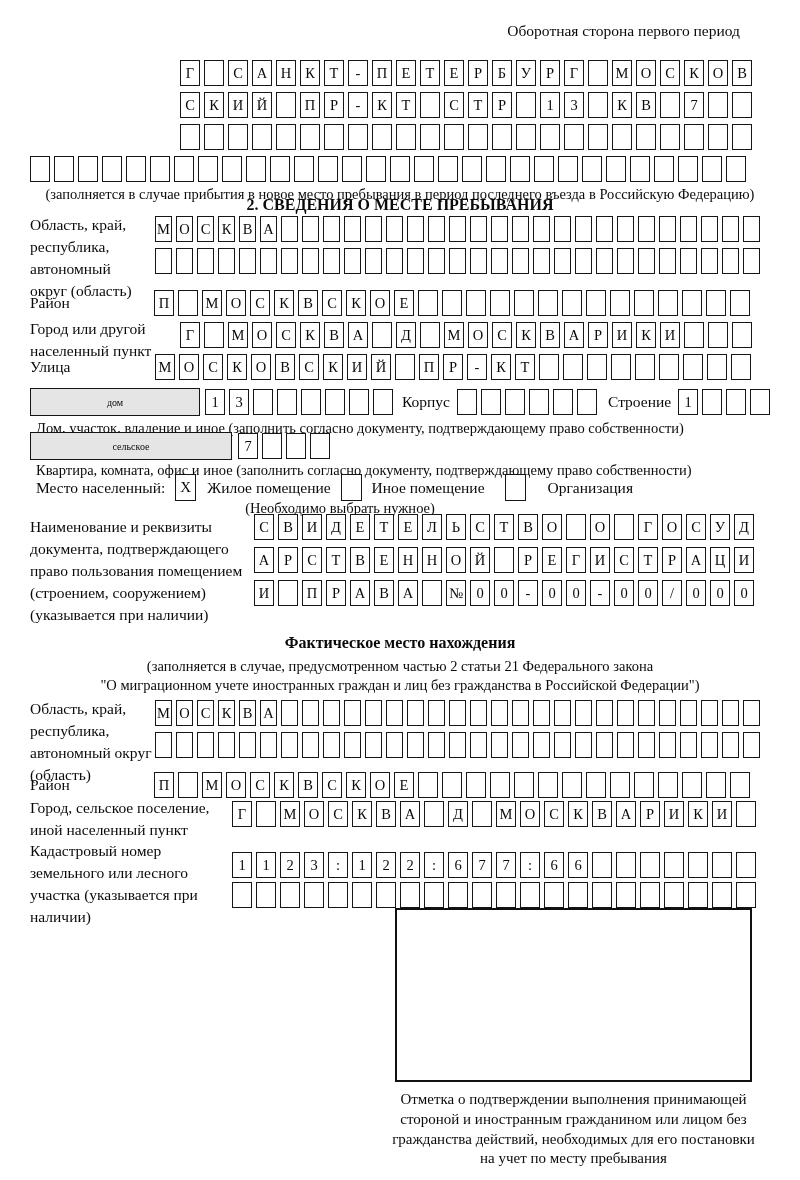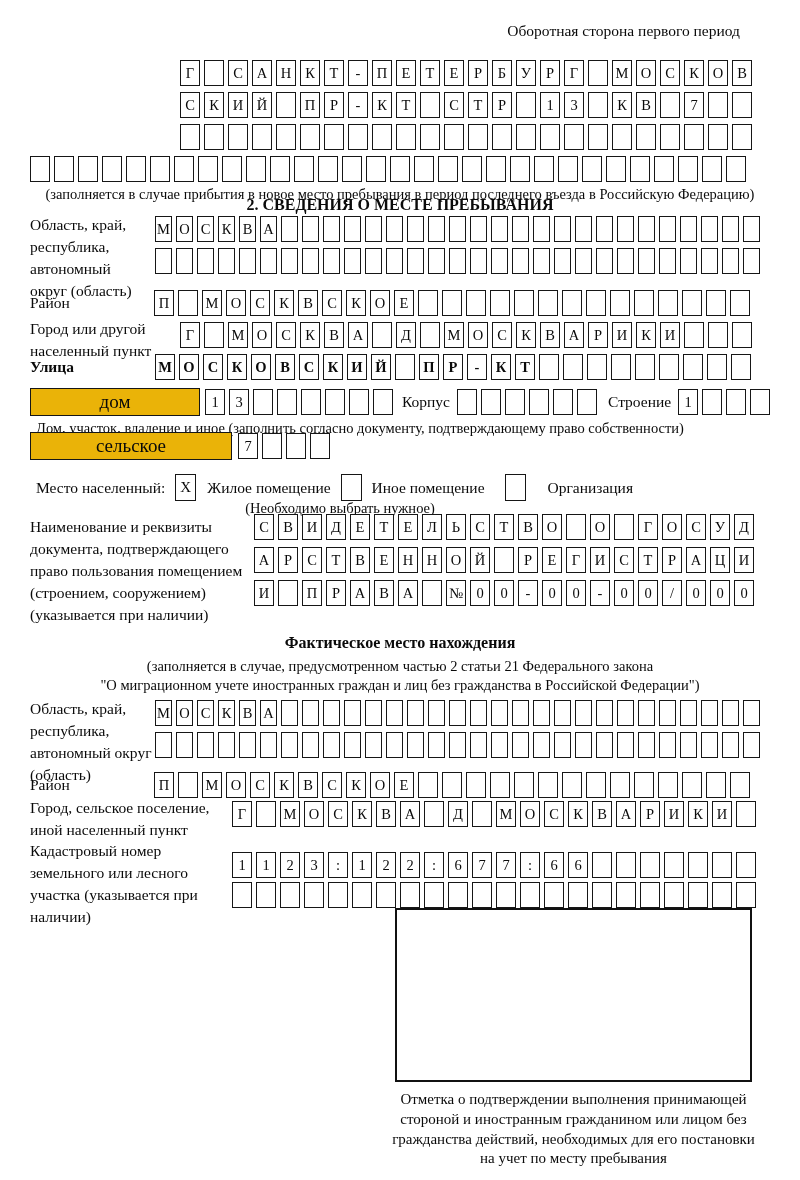--- a/index.html
+++ b/index.html
@@ -4,21 +4,21 @@
 <style>
   html,body{margin:0;padding:0;background:#888;}
   .page{position:relative;width:800px;height:1180px;margin:0 auto;background:#ffffff;
         color:#0a0a0a;font-family:"Liberation Serif","DejaVu Serif",serif;overflow:hidden;}
   .abs{position:absolute;}
   .lbl{position:absolute;left:0;top:0;font-size:15.5px;line-height:1.42;}
   .cells{display:flex;column-gap:4px;}
   .cell{flex:none;box-sizing:border-box;width:20px;height:26px;border:1.7px solid #161616;
         display:flex;align-items:center;justify-content:center;font-size:14.5px;background:#fff;}
   .namedbox{box-sizing:border-box;border:1.7px solid #161616;height:28px;display:flex;
-        align-items:center;justify-content:center;font-size:19px;background:#eab308;flex:none;}
+        align-items:center;justify-content:center;font-size:10px;background:#e5e5e5;flex:none;}
   .checkbox{flex:none;box-sizing:border-box;width:21px;height:27px;border:1.7px solid #161616;
         display:flex;align-items:center;justify-content:center;font-size:15px;background:#fff;}
   .caption{font-size:14.5px;}
   .center{text-align:center;}
   .bold{font-weight:bold;}
   .inline-lbl{font-size:15.5px;flex:none;}
   .flexrow{display:flex;align-items:center;}
 </style>
 </head>
 <body>
@@ -263,21 +263,21 @@
         <span class="cell" style="width: 20px;">Р</span>
         <span class="cell" style="width: 20px;">И</span>
         <span class="cell" style="width: 20px;">К</span>
         <span class="cell" style="width: 20px;">И</span>
         <span class="cell" style="width: 20px;"></span>
         <span class="cell" style="width: 20px;"></span>
         <span class="cell" style="width: 20px;"></span>
       </div>
   </div>
 
-  <div class="abs" style="top:354px;left:30px;width:740px;height:28px;font-weight:bold;">
+  <div class="abs" style="top:354px;left:30px;width:740px;height:28px;">
     <div class="lbl" style="top:2px;">Улица</div>
     <div class="cells abs" style="left:125px;top:0;">
         <span class="cell" style="width: 20px;">М</span>
         <span class="cell" style="width: 20px;">О</span>
         <span class="cell" style="width: 20px;">С</span>
         <span class="cell" style="width: 20px;">К</span>
         <span class="cell" style="width: 20px;">О</span>
         <span class="cell" style="width: 20px;">В</span>
         <span class="cell" style="width: 20px;">С</span>
         <span class="cell" style="width: 20px;">К</span>
@@ -334,20 +334,21 @@
 
   <div class="abs flexrow" style="top:432px;left:30px;">
     <div class="namedbox" style="width:202px;">сельское</div>
     <div class="cells" style="margin-left:6px;">
         <span class="cell" style="width: 20px;">7</span>
         <span class="cell" style="width: 20px;"></span>
         <span class="cell" style="width: 20px;"></span>
         <span class="cell" style="width: 20px;"></span>
       </div>
   </div>
+  <div class="abs caption" style="top:462px;left:36px;">Квартира, комната, офис и иное (заполнить согласно документу, подтверждающему право собственности)</div>
 
   <div class="abs flexrow" style="top:474px;left:36px;">
     <div class="inline-lbl">Место населенный:</div>
     <div class="checkbox" style="margin-left:10px;">
       <span>X</span>
     </div>
     <div class="inline-lbl" style="margin-left:11px;">Жилое помещение</div>
     <div class="checkbox" style="margin-left:10px;">
       <span></span>
     </div>

